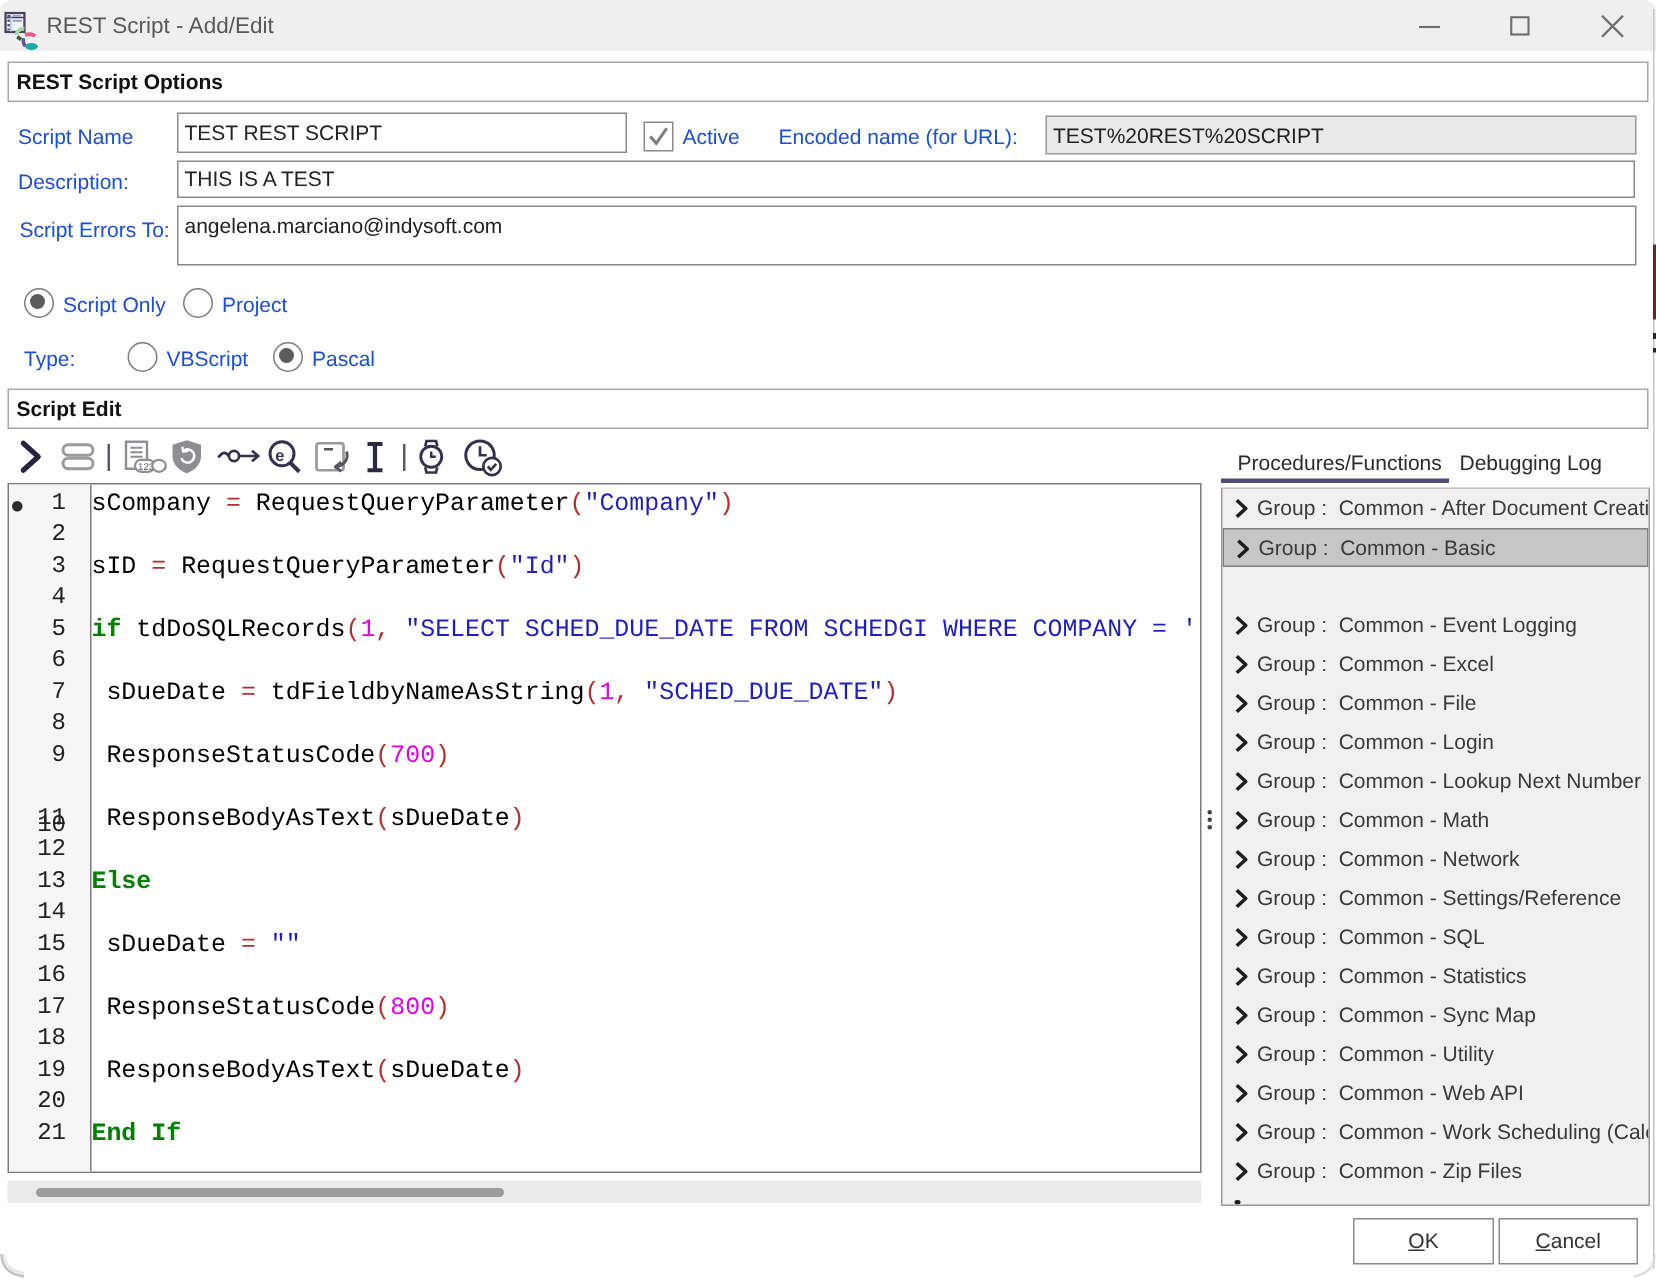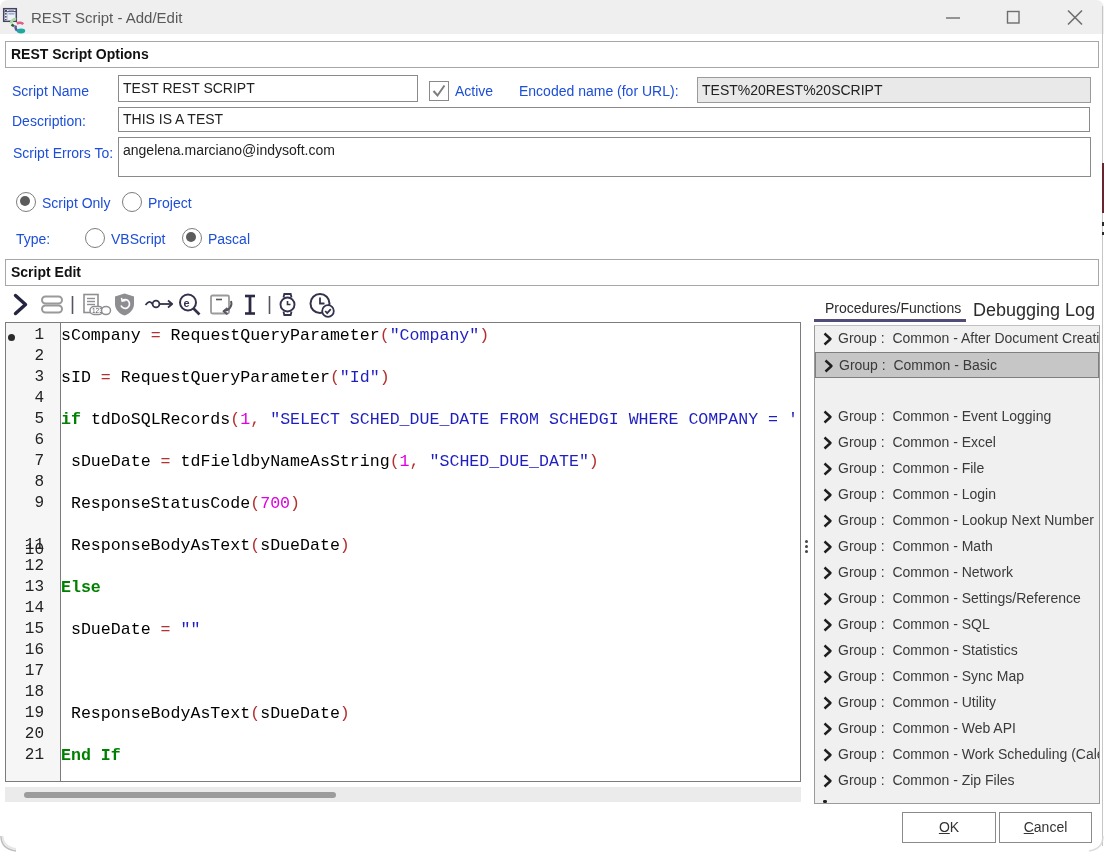--- a/index.html
+++ b/index.html
@@ -172,33 +172,34 @@
 
   <div class="abs" style="left:61px;top:323px;width:739px;height:458px;overflow:hidden;">
     <div class="code" style="left:0px;top:2px;text-align:right;">sCompany <span class="sym">=</span> RequestQueryParameter<span class="sym">(</span><span class="str">"Company"</span><span class="sym">)</span></div>
     <div class="code" style="left:0px;top:44px;">sID <span class="sym">=</span> RequestQueryParameter<span class="sym">(</span><span class="str">"Id"</span><span class="sym">)</span></div>
     <div class="code" style="left:0px;top:86px;"><span class="kw">if</span> tdDoSQLRecords<span class="sym">(</span><span class="num">1</span><span class="sym">,</span> <span class="str">"SELECT SCHED_DUE_DATE FROM SCHEDGI WHERE COMPANY = '</span></div>
     <div class="code" style="left:0px;top:128px;"> sDueDate <span class="sym">=</span> tdFieldbyNameAsString<span class="sym">(</span><span class="num">1</span><span class="sym">,</span> <span class="str">"SCHED_DUE_DATE"</span><span class="sym">)</span></div>
     <div class="code" style="left:0px;top:170px;"> ResponseStatusCode<span class="sym">(</span><span class="num">700</span><span class="sym">)</span></div>
     <div class="code" style="left:0px;top:212px;"> ResponseBodyAsText<span class="sym">(</span>sDueDate<span class="sym">)</span></div>
     <div class="code" style="left:0px;top:254px;"><span class="kw">Else</span></div>
     <div class="code" style="left:0px;top:296px;"> sDueDate <span class="sym">=</span> <span class="str">""</span></div>
+    <div class="code" style="left:0px;top:338px;"> ResponseStatusCode<span class="sym">(</span><span class="num">800</span><span class="sym">)</span></div>
     <div class="code" style="left:0px;top:380px;"> ResponseBodyAsText<span class="sym">(</span>sDueDate<span class="sym">)</span></div>
     <div class="code" style="left:0px;top:422px;"><span class="kw">End If</span></div>
   </div>
 
   <div class="abs" style="left:5px;top:787px;width:796px;height:15px;background:#ebebeb;"></div>
   <div class="abs" style="left:24px;top:792px;width:312px;height:6px;background:#9c9c9c;border-radius:3px;"></div>
 
   <div class="abs" style="left:805px;top:540px;width:3px;height:3px;background:#444;border-radius:50%;"></div>
   <div class="abs" style="left:805px;top:545px;width:3px;height:3px;background:#444;border-radius:50%;"></div>
   <div class="abs" style="left:805px;top:550px;width:3px;height:3px;background:#444;border-radius:50%;"></div>
 
   <div class="abs" style="left:825px;top:300px;font-size:14px;color:#2b2b2b;">Procedures/Functions</div>
-  <div class="abs" style="left:973px;top:300px;font-size:18px;color:#2b2b2b;">Debugging Log</div>
+  <div class="abs" style="left:973px;top:300px;font-size:14px;color:#2b2b2b;">Debugging Log</div>
   <div class="abs" style="left:814px;top:319px;width:152px;height:3px;background:#504d78;"></div>
 
   <div class="abs" id="list" style="left:814px;top:325px;width:286px;height:479px;background:#f0f0f0;border:1px solid #9a9a9a;border-top-color:#c0c0c0;overflow:hidden;">
     <div class="row" style="top:0px;left:0;width:284px;">
       <svg class="chev" width="11" height="16" viewBox="0 0 11 16">
           <path d="M 2.5 2.5 L 8.5 8 L 2.5 13.5" fill="none" stroke="#1e1e1e" stroke-width="2.4" stroke-linejoin="round"></path>
         </svg>
       <span class="txt">Group :&nbsp; Common - After Document Creation</span>
       </div>
     <div class="row" style="top:26px;left:0;width:284px;background:#c6c6c6;border:1px solid #7f7f7f;">

